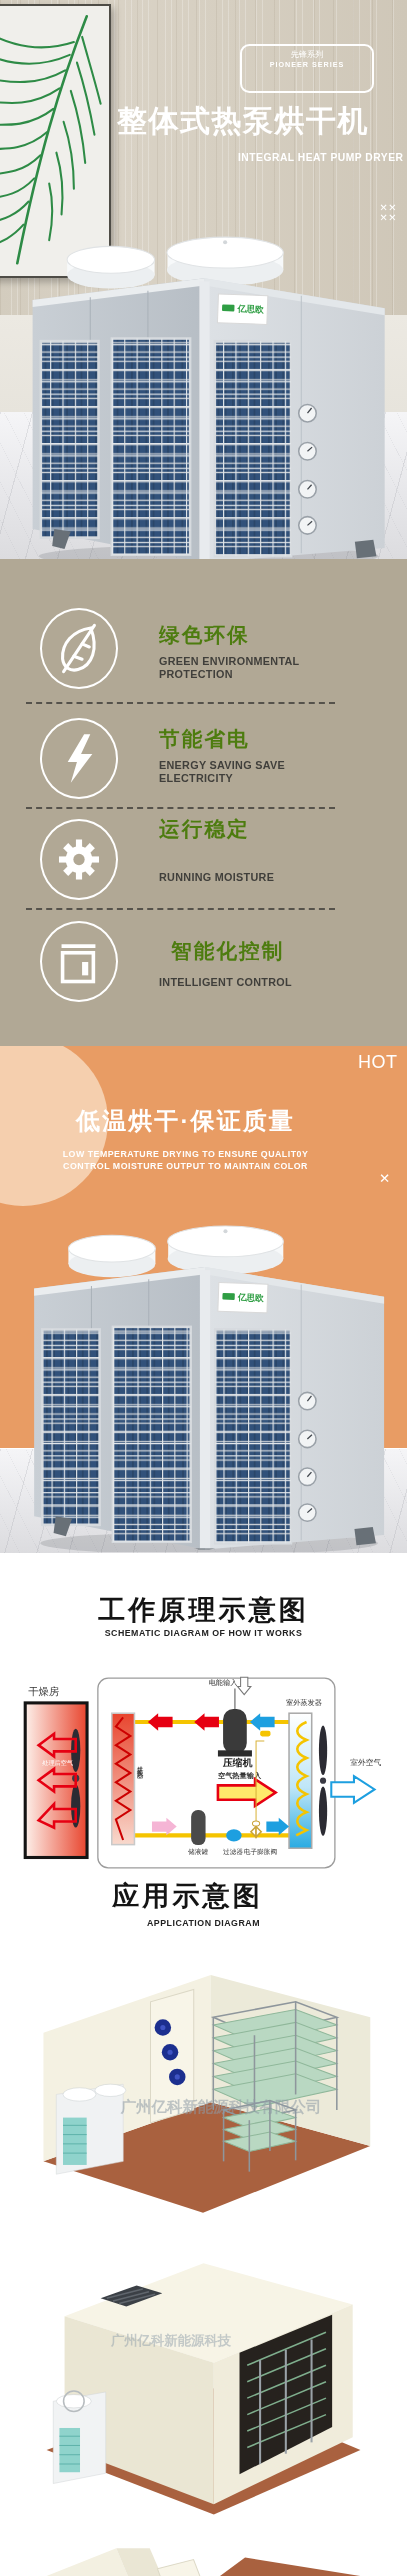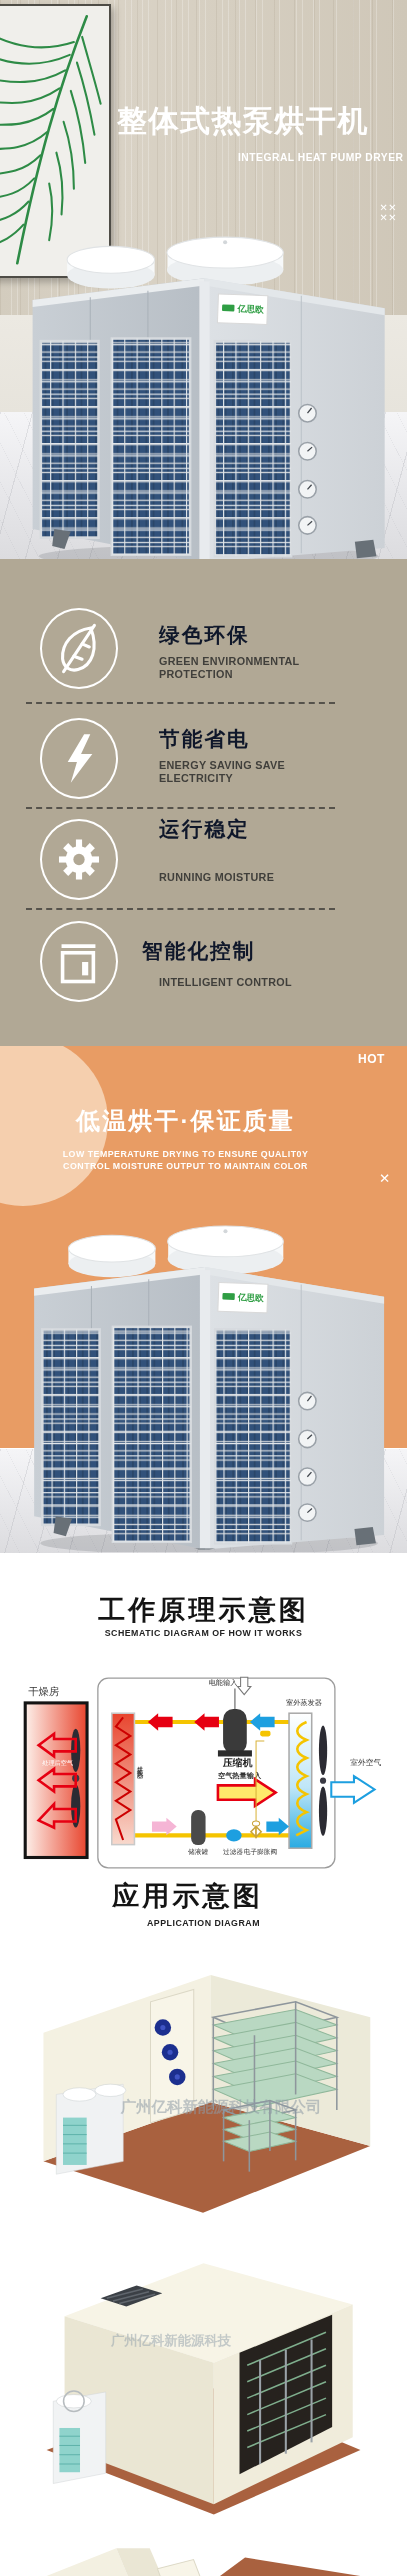--- a/index.html
+++ b/index.html
@@ -19,27 +19,27 @@
   .hsub{font-size:10.3px;font-weight:bold;color:#ffffff;letter-spacing:0.5px;white-space:nowrap;}
   .xdeco{color:#ffffff;font-size:9.8px;font-weight:bold;line-height:10.3px;letter-spacing:0.5px;}
   .wall2{background:linear-gradient(#ece9e2,#e7e4dc);}
   .marble{background:
     repeating-linear-gradient(105deg,rgba(150,152,160,.22) 0 1px,rgba(0,0,0,0) 1px 31px),
     repeating-linear-gradient(63deg,rgba(170,172,180,.18) 0 0.5px,rgba(0,0,0,0) 0.5px 17.5px),
     linear-gradient(#f5f5f7 0%,#e7e7ea 55%,#dcdcdf 100%);}
   
   .features{background:#b1a895;}
   .fcirc{border:2.6px solid #ffffff;border-radius:50%;}
-  .fzh{font-size:20.6px;font-weight:bold;color:#0f172a;letter-spacing:2.1px;}
+  .fzh{font-size:20.6px;font-weight:bold;color:#4d7c0f;letter-spacing:2.1px;}
   .fen{font-size:10.8px;font-weight:bold;color:#403f3b;line-height:1.22;white-space:pre-line;letter-spacing:0.3px;}
   .fdash{border-top:2.1px dashed #55524b;}
   
   .hot{background:#e89c64;}
   .hotcircle{background:#f5cfae;border-radius:50%;}
-  .hotbadge{color:#fff;font-size:12px;font-weight:bold;letter-spacing:0.5px;}
+  .hotbadge{color:#fff;font-size:18px;font-weight:normal;letter-spacing:0.5px;}
   .hott1{color:#fff;font-size:24px;font-weight:bold;letter-spacing:2.1px;}
   .hott2{color:#fff;font-size:16px;font-weight:bold;letter-spacing:2.6px;}
   .hoten{color:#fff;font-size:8.8px;font-weight:bold;letter-spacing:0.5px;}
   .hotx{color:#fff;font-size:13.4px;font-weight:bold;}
   
   .bigtitle{font-size:27px;font-weight:bold;color:#141414;letter-spacing:3.1px;}
   .smalltitle{font-size:8.8px;font-weight:bold;color:#222;letter-spacing:0.5px;}
   .watermark{color:#8e9ba6;opacity:.55;font-weight:bold;white-space:nowrap;}
 </style>
 </head>
@@ -144,20 +144,24 @@
           <path d="M196,60 C210,110 222,150 232,190"></path>
             <path d="M186,110 C202,160 212,205 220,250"></path>
           <path d="M174,165 C190,215 198,260 202,305"></path>
             <path d="M160,225 C175,270 180,315 180,355"></path>
           <path d="M146,285 C158,325 160,365 156,405"></path>
             <path d="M132,345 C140,380 140,415 132,455"></path>
         </g>
       </g>
     </svg>
   </div>
+  <div class="abs badge ctr" style="left:240px;top:44px;width:130px;height:42px;padding-top:3.1px;">
+    <div>先锋系列</div>
+    <div class="en">PIONEER SERIES</div>
+  </div>
   <div class="abs htitle" style="left:117px;top:101px;">整体式热泵烘干机</div>
   <div class="abs hsub" style="left:238px;top:152px;">INTEGRAL HEAT PUMP DRYER</div>
   <div class="abs xdeco" style="left:378px;top:203px;width:20.6px;text-align:center;">✕✕<br>✕✕</div>
 
   <div class="abs wall2" style="left:0;top:315px;width:407px;height:97px;"></div>
   <div class="abs marble" style="left:0;top:412px;width:407px;height:147px;"></div>
   <svg class="abs" style="left:13px;top:233px;" width="381" height="332" viewBox="0 0 740 645">
     <use href="#machine-g"></use>
   </svg>
 
@@ -212,21 +216,21 @@
 
   <div class="abs fcirc" style="left:40px;top:921px;width:74px;height:77px;">
     <svg width="74" height="77" viewBox="0 0 144 150">
       <g stroke="#ffffff" stroke-width="7" fill="none">
         <line x1="38" y1="45" x2="104" y2="45"></line>
         <rect x="40" y="58" width="60" height="56"></rect>
         <rect x="78" y="76" width="12" height="26" fill="#ffffff" stroke="none"></rect>
       </g>
     </svg>
   </div>
-  <div class="abs fzh" style="left:142px;top:937px;">智能化控制</div>
+  <div class="abs fzh" style="left:171px;top:937px;">智能化控制</div>
   <div class="abs fen" style="left:159px;top:976px;">INTELLIGENT CONTROL</div>
 
   <div class="abs hot" style="left:0;top:1046px;width:407px;height:402px;overflow:hidden;">
     <div class="hotcircle" style="position:absolute;left:-62px;top:-10.3px;width:170px;height:170px;"></div>
   </div>
   <div class="abs hotbadge" style="left:358px;top:1052px;">HOT</div>
   <div class="abs hott1 ctr" style="left:0;top:1073px;width:371px;margin-top:32px;">低温烘干·保证质量</div>
   <div class="abs hoten ctr" style="left:0;top:1149px;width:371px;">LOW TEMPERATURE DRYING TO ENSURE QUALIT0Y</div>
   <div class="abs hoten ctr" style="left:0;top:1161px;width:371px;">CONTROL MOISTURE OUTPUT TO MAINTAIN COLOR</div>
   <div class="abs hotx" style="left:379px;top:1171px;">✕</div>

